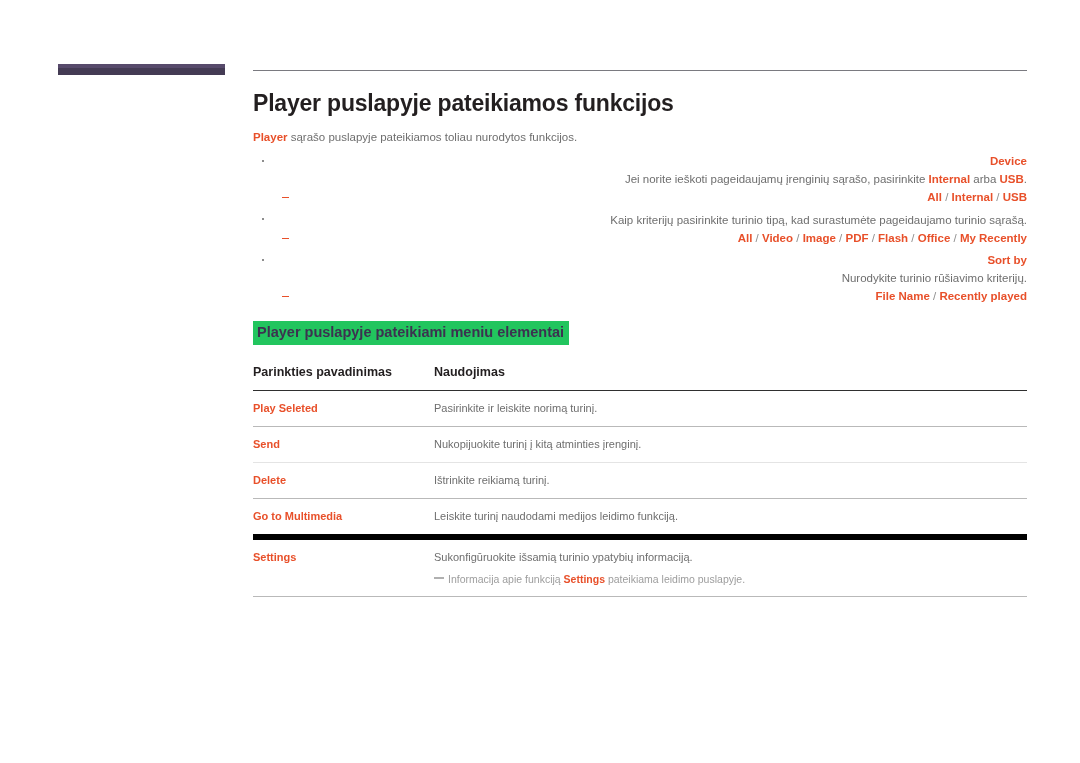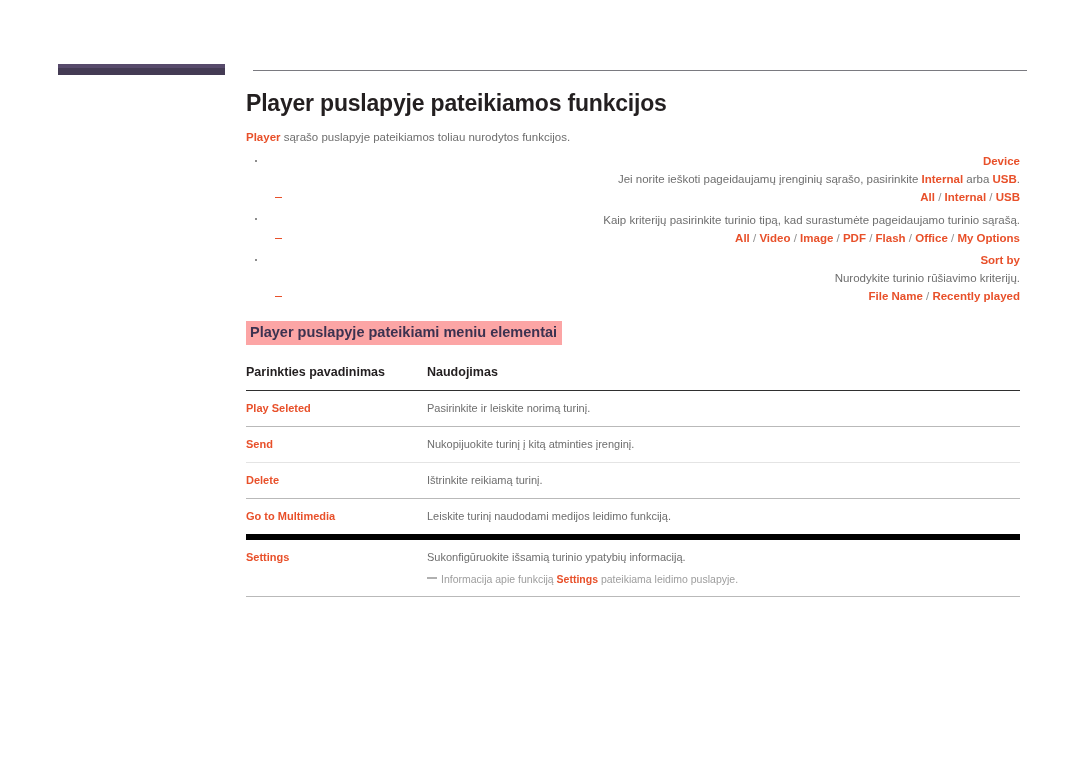--- a/index.html
+++ b/index.html
@@ -41,21 +41,21 @@
     left: 253px;
     top: 7px;
     width: 774px;
     height: 1px;
     background: #7a7a80;
   }
 
   
   .page {
     position: absolute;
-    left: 246px;
+    left: 253px;
     top: 88px;
     width: 774px;
   }
 
   h1.page-title {
     margin: 0;
     font-size: 23px;
     line-height: 30px;
     font-weight: bold;
     color: #231f20;
@@ -121,21 +121,21 @@
     top: 7px;
     width: 7px;
     height: 1.4px;
     background: #e8502a;
   }
 
   
   .subhead-wrap { margin-top: 17px; }
   .subhead {
     display: inline-block;
-    background: #fca5a5;
+    background: #22c55e;
     color: #3c3250;
     font-size: 14.5px;
     line-height: 19px;
     font-weight: bold;
     padding: 2px 5px 3px 4px;
   }
 
   
   table.menu-table {
     margin-top: 19px;
@@ -208,21 +208,21 @@
   </div>
 
   <ul class="bullets" id="bullet-list">
       <li>
         <div class="bullet-title">Device</div>
         <div class="bullet-desc"><span>Jei norite ieškoti pageidaujamų įrenginių sąrašo, pasirinkite </span><span class="accent">Internal</span><span> arba </span><span class="accent">USB</span><span>.</span></div>
         <div class="dash-line"><span>All</span><span class="sep"> / </span><span>Internal</span><span class="sep"> / </span><span>USB</span></div>
       </li>
       <li>
         <div class="bullet-desc"><span>Kaip kriterijų pasirinkite turinio tipą, kad surastumėte pageidaujamo turinio sąrašą.</span></div>
-        <div class="dash-line"><span>All</span><span class="sep"> / </span><span>Video</span><span class="sep"> / </span><span>Image</span><span class="sep"> / </span><span>PDF</span><span class="sep"> / </span><span>Flash</span><span class="sep"> / </span><span>Office</span><span class="sep"> / </span><span>My Options</span></div>
+        <div class="dash-line"><span>All</span><span class="sep"> / </span><span>Video</span><span class="sep"> / </span><span>Image</span><span class="sep"> / </span><span>PDF</span><span class="sep"> / </span><span>Flash</span><span class="sep"> / </span><span>Office</span><span class="sep"> / </span><span>My Recently</span></div>
       </li>
       <li>
         <div class="bullet-title">Sort by</div>
         <div class="bullet-desc"><span>Nurodykite turinio rūšiavimo kriterijų.</span></div>
         <div class="dash-line"><span>File Name</span><span class="sep"> / </span><span>Recently played</span></div>
       </li>
     </ul>
 
   <div class="subhead-wrap">
     <span class="subhead">Player puslapyje pateikiami meniu elementai</span>

